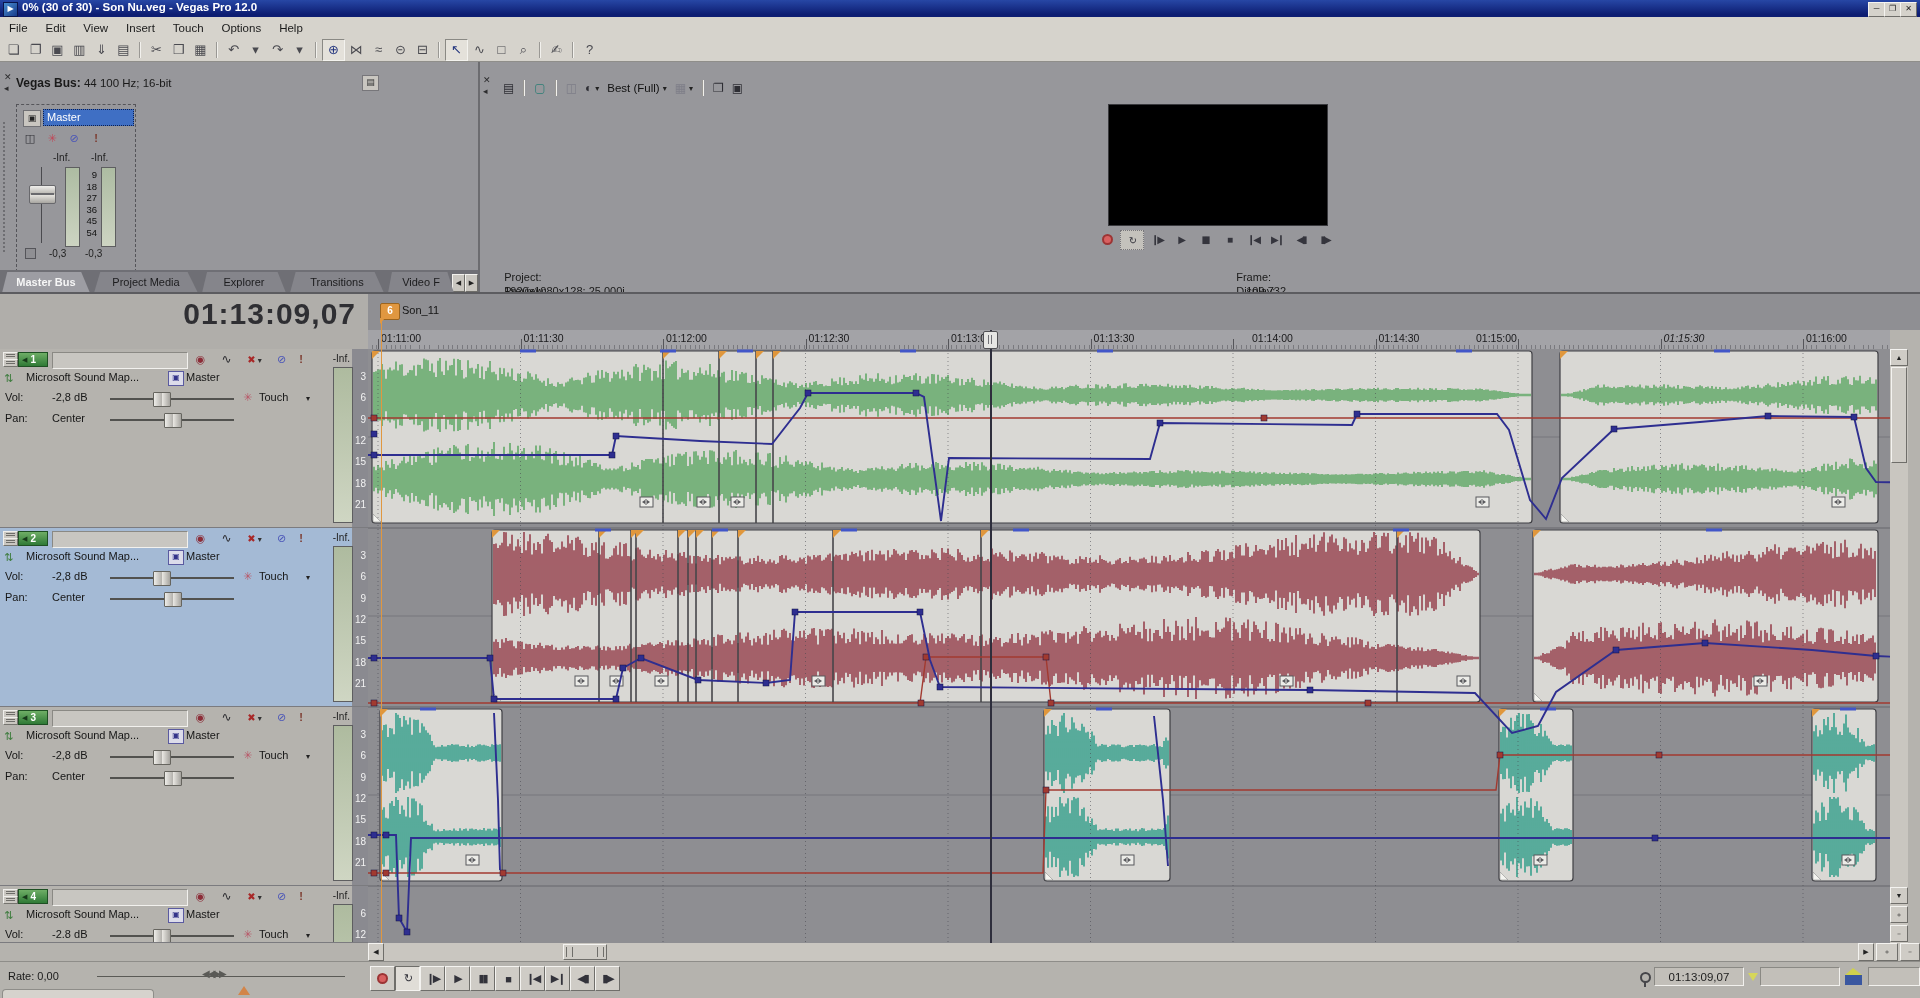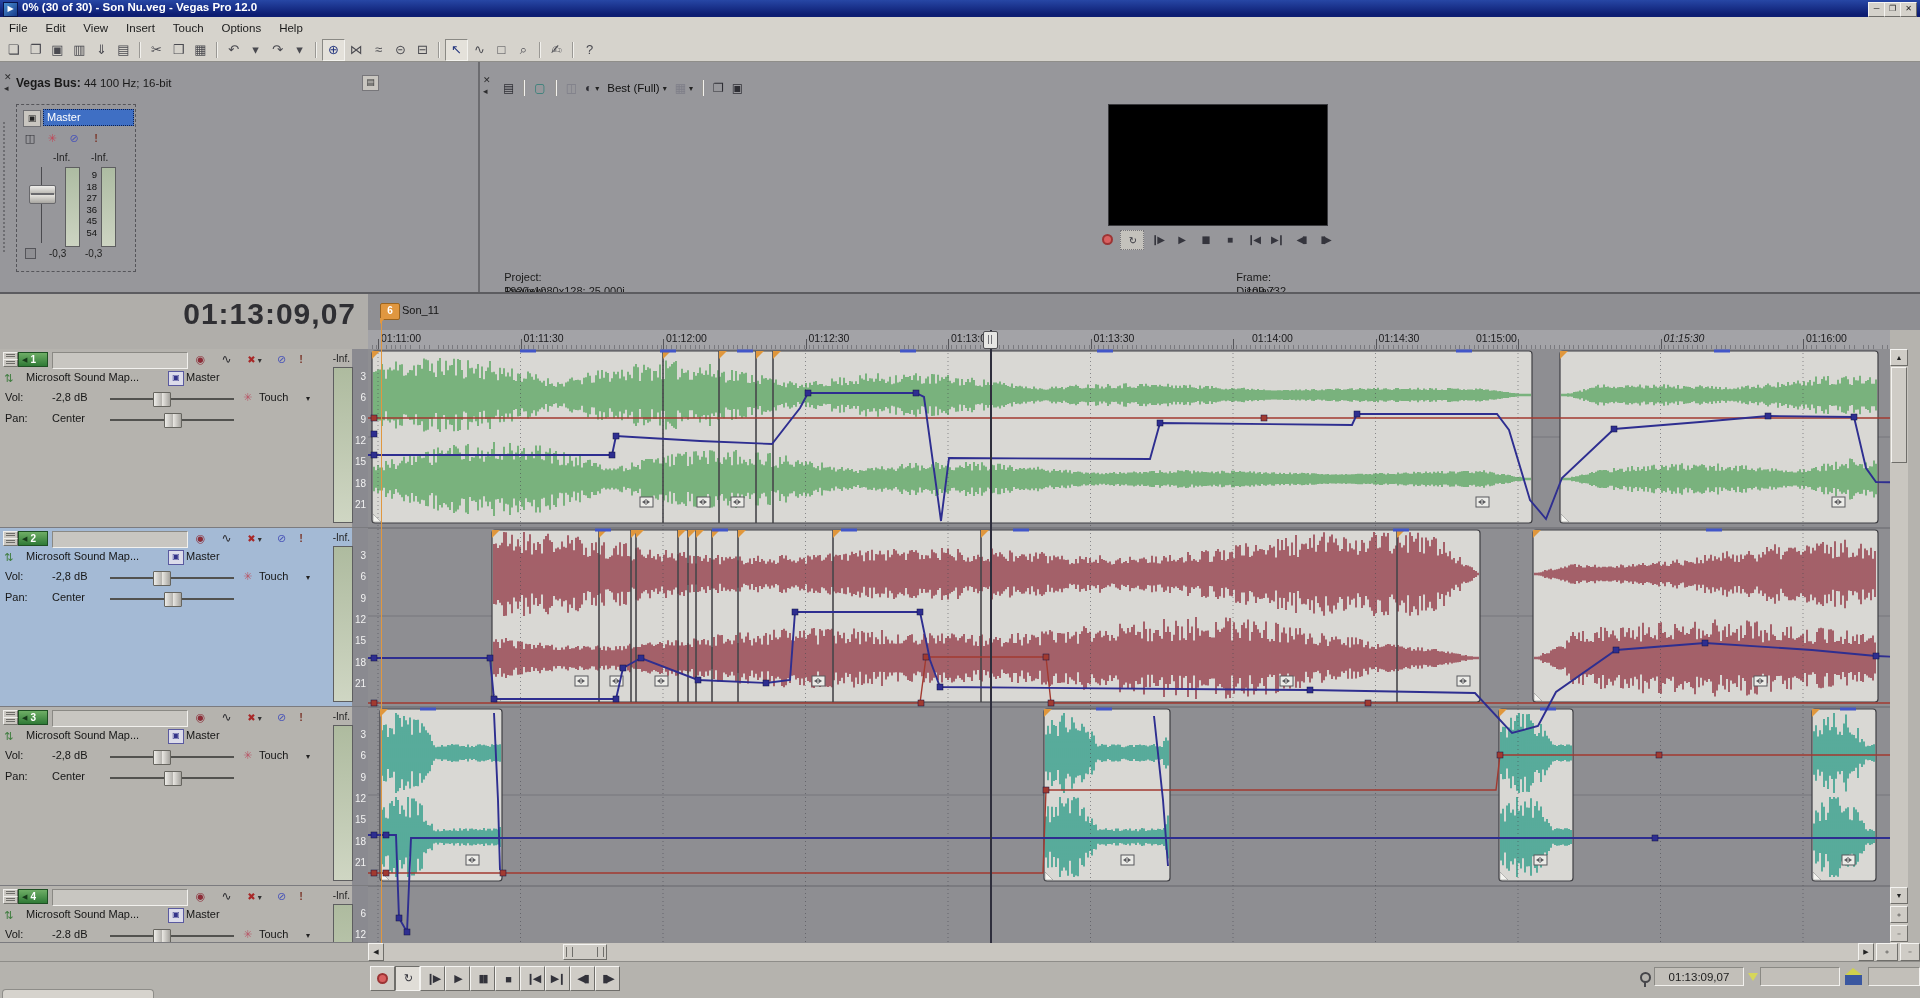--- a/index.html
+++ b/index.html
@@ -247,20 +247,29 @@
         <span class="mx-sc" style="top: 13.6px;">18</span>
         <span class="mx-sc" style="top: 25.2px;">27</span>
         <span class="mx-sc" style="top: 36.8px;">36</span>
         <span class="mx-sc" style="top: 48.4px;">45</span>
         <span class="mx-sc" style="top: 60px;">54</span>
       </div>
     <span class="mx-read" style="left:32px;">-0,3</span>
     <span class="mx-read" style="left:68px;">-0,3</span>
     <div id="mx-lock"></div>
   </div>
+  <div id="dock-tabs">
+    <div class="tab-arrow" style="left:452px;">◀</div>
+    <div class="tab-arrow" style="left:465px;">▶</div>
+  <div class="dock-tab active" style="left: 2px; width: 88px;">Master Bus</div>
+      <div class="dock-tab" style="left: 94px; width: 104px;">Project Media</div>
+      <div class="dock-tab" style="left: 202px; width: 84px;">Explorer</div>
+      <div class="dock-tab" style="left: 290px; width: 94px;">Transitions</div>
+      <div class="dock-tab" style="left: 388px; width: 66px;">Video F</div>
+    </div>
   <div id="dock-divider"></div>
 
   <div class="pane-x" style="left:483px;top:14px;">✕</div>
   <div class="pane-x" style="left:483px;top:25px;">◂</div>
   <div id="pv-toolbar">
       <div class="pv-btn">
         <span class="pv-glyph ">▤</span>
       </div>
       <div class="tb-sep"></div>
       <div class="pv-btn">
@@ -750,20 +759,29 @@
 </div>
 <div id="hscroll">
   <div class="sb-btn" style="left:0;top:0;width:16px;height:18px;">◀</div>
   <div id="h-thumb"></div>
   <div class="sb-btn" style="left:1490px;top:0;width:16px;height:18px;">▶</div>
   <div class="sb-btn" style="left:1508px;top:0;width:22px;height:18px;">＋</div>
   <div class="sb-btn" style="left:1532px;top:0;width:20px;height:18px;">－</div>
 </div>
 
 <div id="bottombar">
+  <div id="rate-row">
+    <div id="rate-text">
+      <span>Rate:</span>
+      <span>0,00</span>
+    </div>
+    <div id="rate-line"></div>
+    <div id="rate-shuttle">◀◀▶▶</div>
+    <div id="rate-marker"></div>
+  </div>
   <div id="main-transport">
       <div class="mtr-btn">
         <span class="rec-dot"></span>
       </div>
       <div class="mtr-btn loop-on">
         <span class="tr-glyph">↻</span>
       </div>
       <div class="mtr-btn">
         <span class="tr-glyph">❙▶</span>
       </div>

